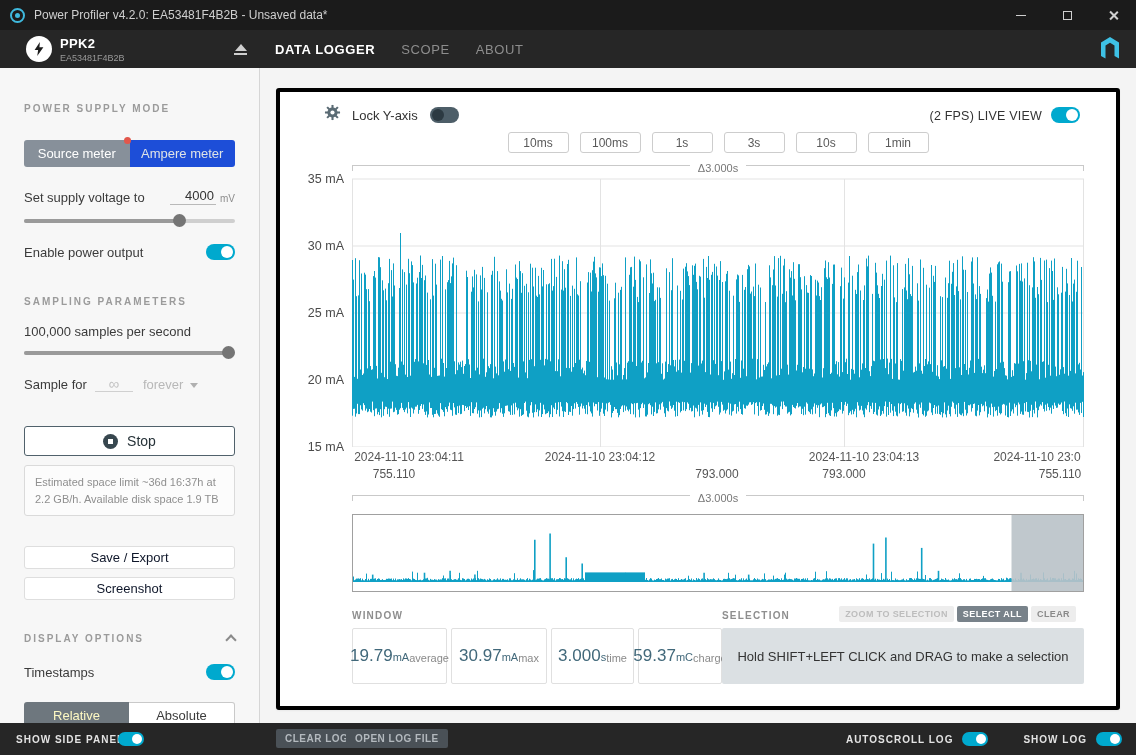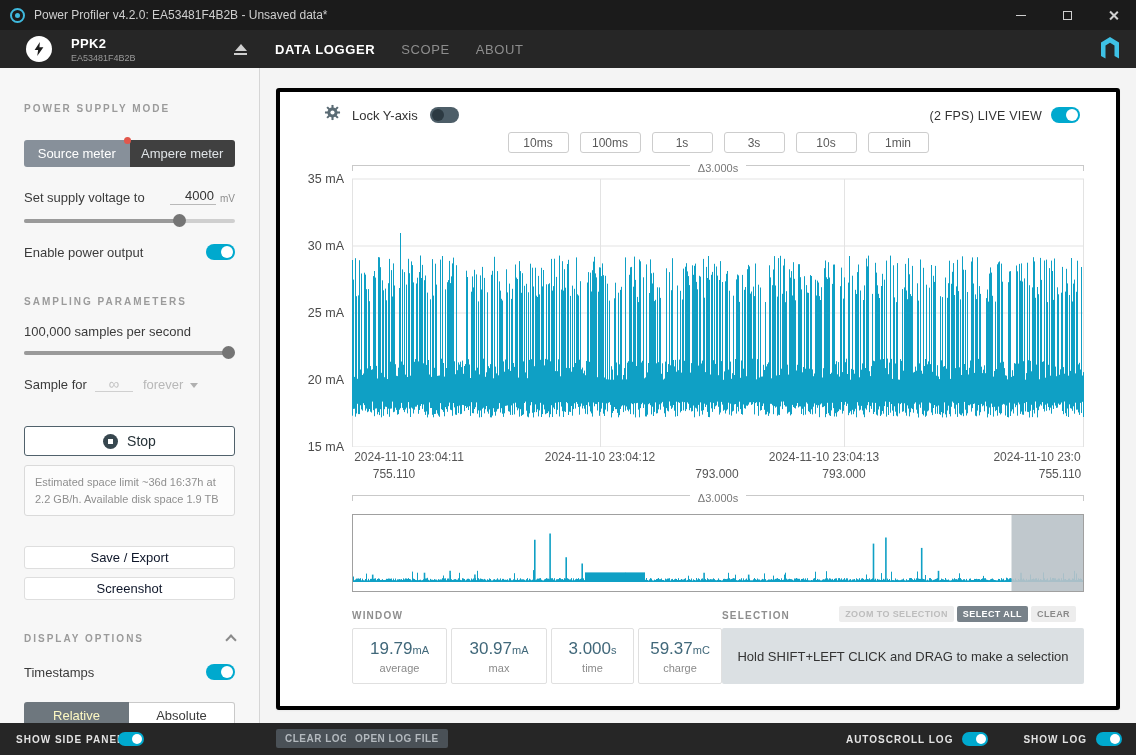--- a/index.html
+++ b/index.html
@@ -17,40 +17,40 @@
 .ic-min{width:10px;height:1px;background:#cfcfcf}
 .ic-max{width:9px;height:9px;border:1px solid #cfcfcf}
 .ic-close{position:relative;width:11px;height:11px}
 .ic-close::before,.ic-close::after{content:"";position:absolute;left:5px;top:0;width:1.5px;height:11px;background:#cfcfcf}
 .ic-close::before{transform:rotate(45deg)}.ic-close::after{transform:rotate(-45deg)}
 
 
 .header{position:absolute;top:30px;left:0;right:0;height:38px;background:#262626;display:flex;align-items:center}
 .device{display:flex;align-items:center;margin-left:26px;width:196px;cursor:pointer}
 .bolt-circle{width:26px;height:26px;border-radius:50%;background:#fff;display:flex;align-items:center;justify-content:center;flex:none}
-.device-names{margin-left:19px}
+.device-names{margin-left:8px}
 .device-name{font-size:13px;font-weight:bold;color:#fff;letter-spacing:.3px}
 .device-serial{font-size:9px;color:#9a9a9a;margin-top:2px}
 .eject{display:flex;flex-direction:column;align-items:center;cursor:pointer;margin-left:12px}
 .eject-tri{width:0;height:0;border-left:6px solid transparent;border-right:6px solid transparent;border-bottom:7px solid #cfcfcf}
 .eject-bar{width:13px;height:2px;background:#cfcfcf;margin-top:2px}
 .tabs{display:flex;gap:26px;margin-left:28px}
 .tab{font-size:13px;color:#8d8d8d;letter-spacing:.6px;cursor:pointer}
 .tab.active{color:#fff;font-weight:bold}
 .logo{margin-left:auto;margin-right:12px}
 
 
 .sidebar{position:absolute;left:0;top:68px;width:260px;bottom:32px;background:#f7f7f7;border-right:1px solid #d6d6d6;overflow:hidden}
 .sb{position:absolute;left:24px;right:24px}
 .sb-heading{font-size:10px;font-weight:bold;color:#9b9b9b;letter-spacing:2px}
 .h1{top:35px}.h2{top:228px}
 .mode-group{top:72px;height:27px;display:flex}
 .mode-btn{flex:1;display:flex;align-items:center;justify-content:center;font-size:13px;cursor:pointer}
 .mode-btn.sel{background:#87909a;color:#fff;border-radius:3px 0 0 3px}
-.mode-btn.unsel{background:#404040;color:#dfe3e6;border-radius:0 3px 3px 0}
+.mode-btn.unsel{background:#1d4ed8;color:#dfe3e6;border-radius:0 3px 3px 0}
 .red-dot{position:absolute;width:7px;height:7px;border-radius:50%;background:#e2574c;left:100px;top:-3px}
 .volt-row{top:120px;display:flex;align-items:flex-end}
 .side-label{font-size:13px;color:#3b3b3b}
 .volt-input{margin-left:auto;width:46px;text-align:right;font-size:13px;color:#333;border:none;outline:none;background:transparent;border-bottom:1px solid #b9b9b9;padding:0 2px 1px 0;font-family:inherit}
 .volt-unit{font-size:10px;color:#8d8d8d;margin-left:4px;padding-bottom:1px}
 .slider{height:13px;cursor:pointer}
 .s1{top:146px}.s2{top:278px}
 .slider .track{position:absolute;top:5px;left:0;right:0;height:4px;background:#cfcfcf;border-radius:2px}
 .slider .fill{position:absolute;top:5px;left:0;height:4px;background:#9a9a9a;border-radius:2px}
 .slider .thumb{position:absolute;top:0;width:13px;height:13px;border-radius:50%;background:#757575}
@@ -108,21 +108,21 @@
 .ytick{position:absolute;right:0;font-size:12.5px;color:#4a4a4a;line-height:14px;white-space:nowrap}
 .plot{position:absolute;left:72px;top:80px;width:732px;height:275px;cursor:crosshair}
 .plot svg,.minimap svg{display:block}
 .xt{position:absolute;left:72px;width:732px;height:14px;overflow:hidden}
 .xt1{top:358px}.xt2{top:375px}
 .xtick{position:absolute;transform:translateX(-50%);font-size:12px;color:#555;white-space:nowrap;line-height:14px}
 .minimap{position:absolute;left:72px;top:422px;width:732px;height:78px;border:1px solid #a0a0a0;cursor:crosshair}
 .small-heading{position:absolute;font-size:10px;font-weight:bold;color:#8e8e8e;letter-spacing:1.2px}
 .wh{left:72px;top:518px}.sh{left:442px;top:518px}
 .stat-row{position:absolute;left:72px;top:536px;display:flex;gap:4px}
-.stat-box{height:56px;background:#fff;border:1px solid #e0e0e0;border-radius:2px;display:flex;flex-direction:column;align-items:center;justify-content:center}
+.stat-box{height:56px;background:#fff;border:1px solid #e0e0e0;border-radius:2px;display:flex;align-items:center;justify-content:center}
 .w1{width:95px}.w2{width:96px}.w3{width:83px}.w4{width:84px}
 .stat-value{font-size:17px;color:#41687a}
 .stat-unit{font-size:11px;color:#41687a}
 .stat-label{font-size:11px;color:#8a8a8a;margin-top:3px}
 .sel-btns{position:absolute;right:40px;top:514px;display:flex;gap:3px}
 .sel-btn{font-size:9px;font-weight:bold;letter-spacing:.4px;padding:3px 6px;border-radius:2px;cursor:pointer;white-space:nowrap}
 .sb-disabled{background:#ededed;color:#bdbdbd;cursor:default}
 .sb-primary{background:#78828a;color:#fff}
 .sb-normal{background:#ededed;color:#8a8a8a}
 .sel-hint{position:absolute;left:442px;top:536px;width:362px;height:56px;background:#dbe0e3;border-radius:2px;display:flex;align-items:center;justify-content:center;font-size:13px;color:#333;text-align:center}
@@ -1052,21 +1052,21 @@
               <line x1="730.5" y1="229.8" x2="730.5" y2="203.5"></line>
               <line x1="731.5" y1="245.0" x2="731.5" y2="200.1"></line>
               <line x1="48.5" y1="234.8" x2="48.5" y2="61.0"></line>
             </g>
           </svg>
       </div>
 
       <div class="xt xt1">
           <span class="xtick" style="left: 57px;">2024-11-10 23:04:11</span>
           <span class="xtick" style="left: 248px;">2024-11-10 23:04:12</span>
-          <span class="xtick" style="left: 472px; text-align: center;">2024-11-10 23:04:13</span>
+          <span class="xtick" style="left: 512px; text-align: center;">2024-11-10 23:04:13</span>
           <span class="xtick" style="left: 685px;">2024-11-10 23:0</span>
         </div>
       <div class="xt xt2">
           <span class="xtick" style="left: 42px;">755.110</span>
           <span class="xtick" style="left: 365px;">793.000</span>
           <span class="xtick" style="left: 492px;">793.000</span>
           <span class="xtick" style="left: 708px;">755.110</span>
         </div>
 
       <div class="delta d2">

